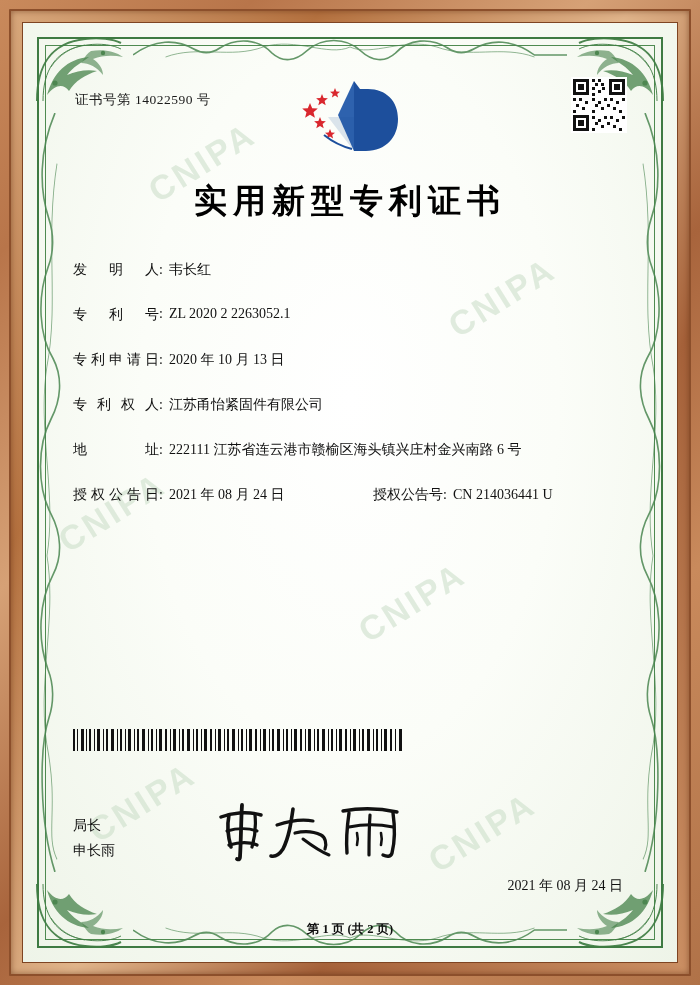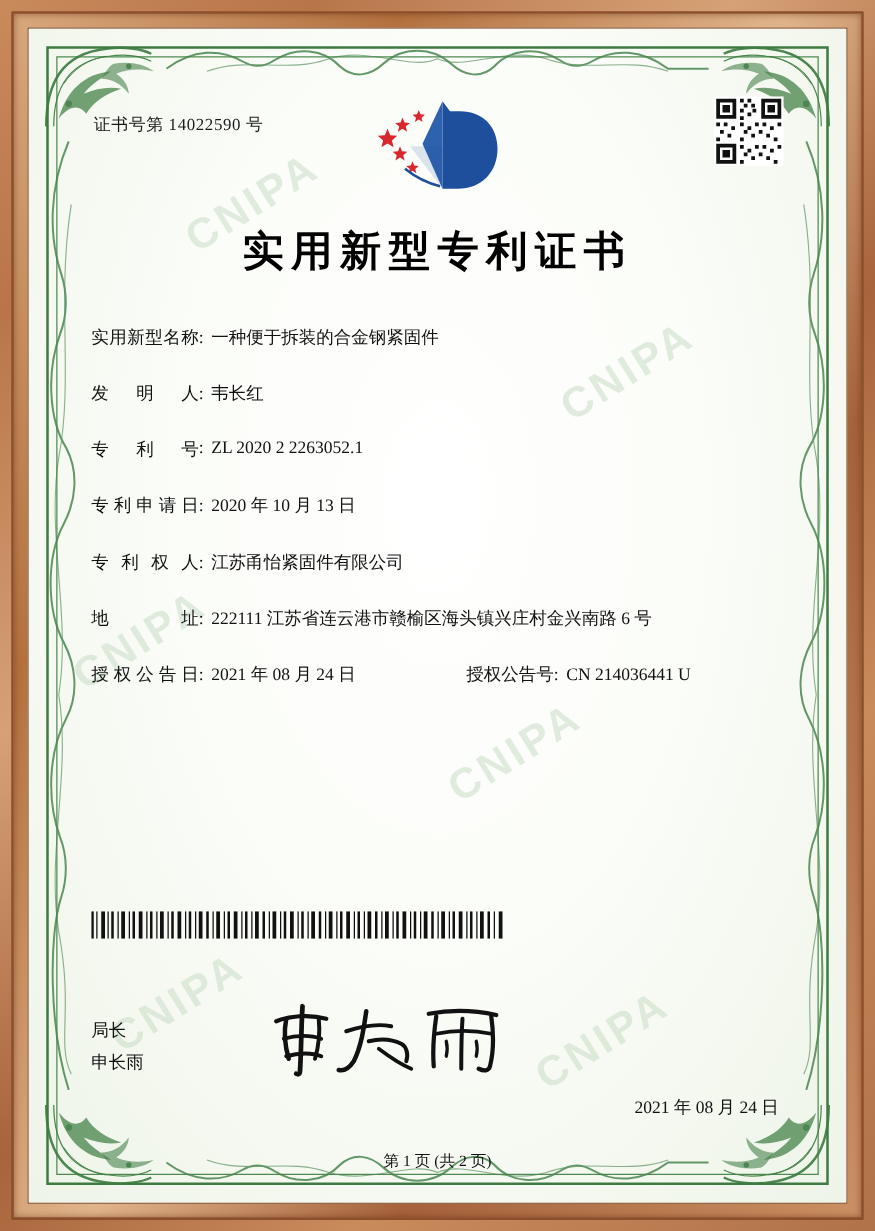--- a/index.html
+++ b/index.html
@@ -240,20 +240,21 @@
     color: #111;
   }
 
   .page-no {
     position: absolute;
     left: 0; right: 0;
     top: 852px;
     text-align: center;
     font-size: 12.5px;
     color: #111;
+    font-weight: bold;
   }
 </style>
 </head>
 <body>
 
 <div class="frame-outer">
   <div class="frame-bevel"></div>
   <div class="frame-inner-line"></div>
 
   <div class="paper">
@@ -410,23 +411,20 @@
             <polygon points="36,52 37.4,55.4 41.0,55.7 38.2,58.1 39.1,61.6 36,59.6 32.9,61.6 33.8,58.1 31.0,55.7 34.6,55.4"></polygon>
           </g>
           <path d="M30 58 C40 66, 50 70, 58 72" stroke="#1d4f9c" stroke-width="2" fill="none"></path>
         </svg>
       </div>
 
       <div class="title">实用新型专利证书</div>
 
       <div class="fields">
 
-        <div class="field-row">
-          <span class="f-label">实用新型名称</span><span class="f-colon">:</span><span class="f-value">一种便于拆装的合金钢紧固件</span>
-        </div>
 
         <div class="field-row">
           <span class="f-label">发明人</span><span class="f-colon">:</span><span class="f-value">韦长红</span>
         </div>
 
         <div class="field-row">
           <span class="f-label">专利号</span><span class="f-colon">:</span><span class="f-value">ZL 2020 2 2263052.1</span>
         </div>
 
         <div class="field-row">

